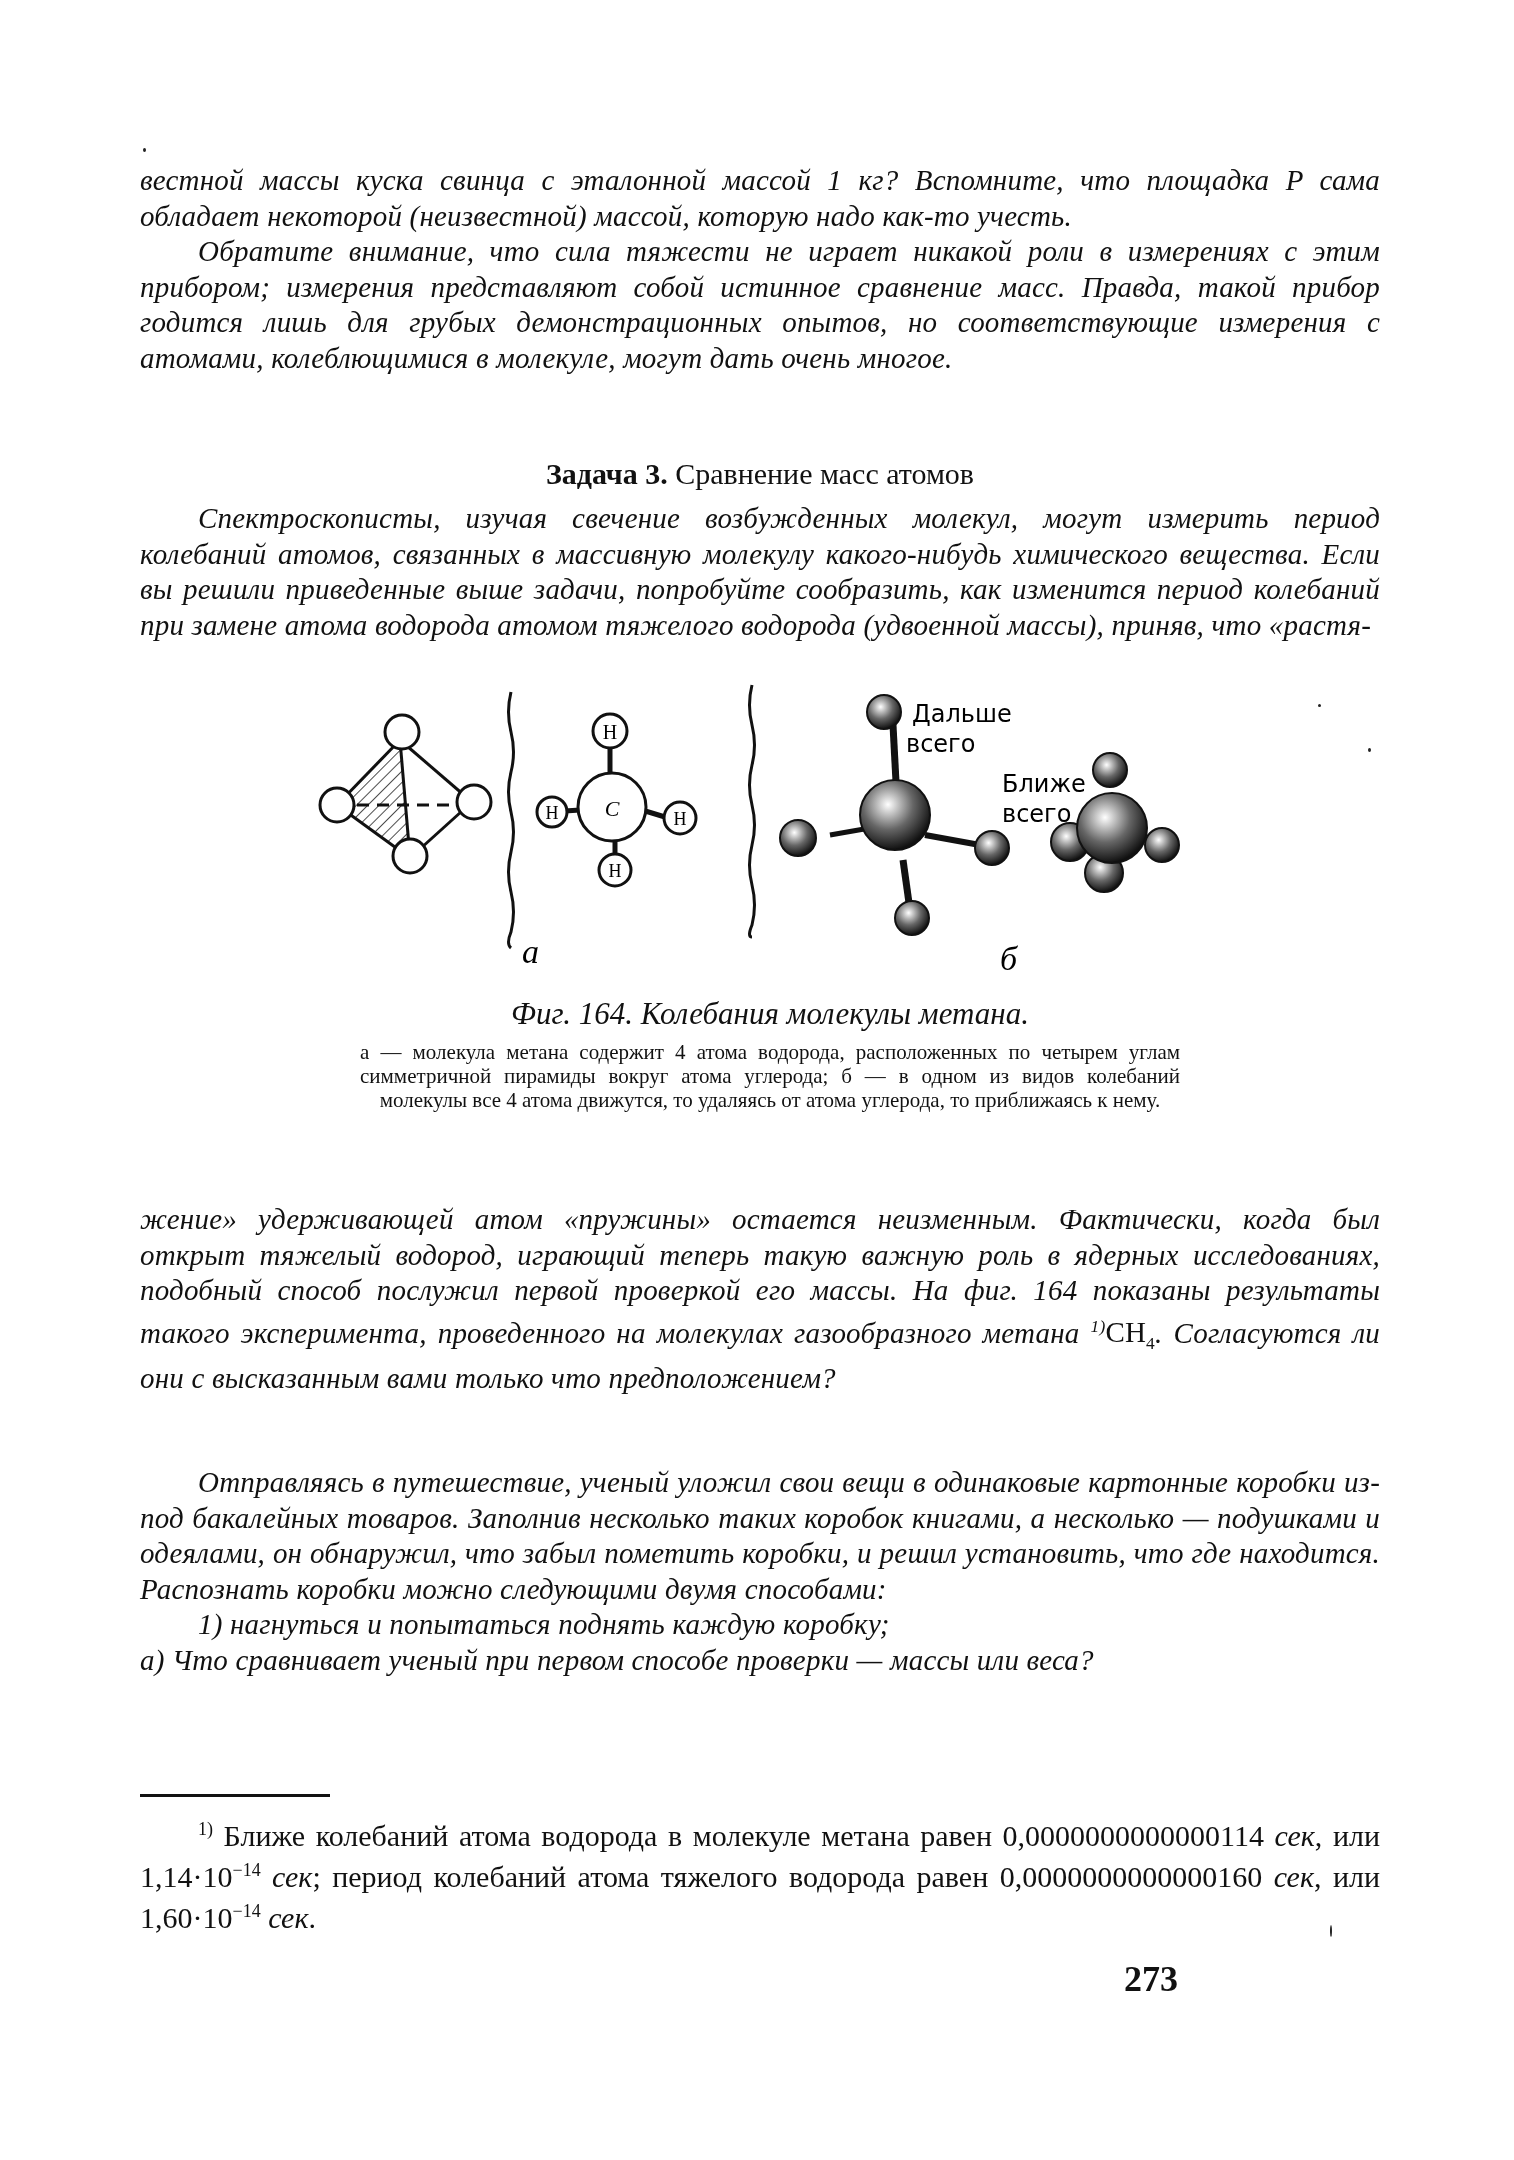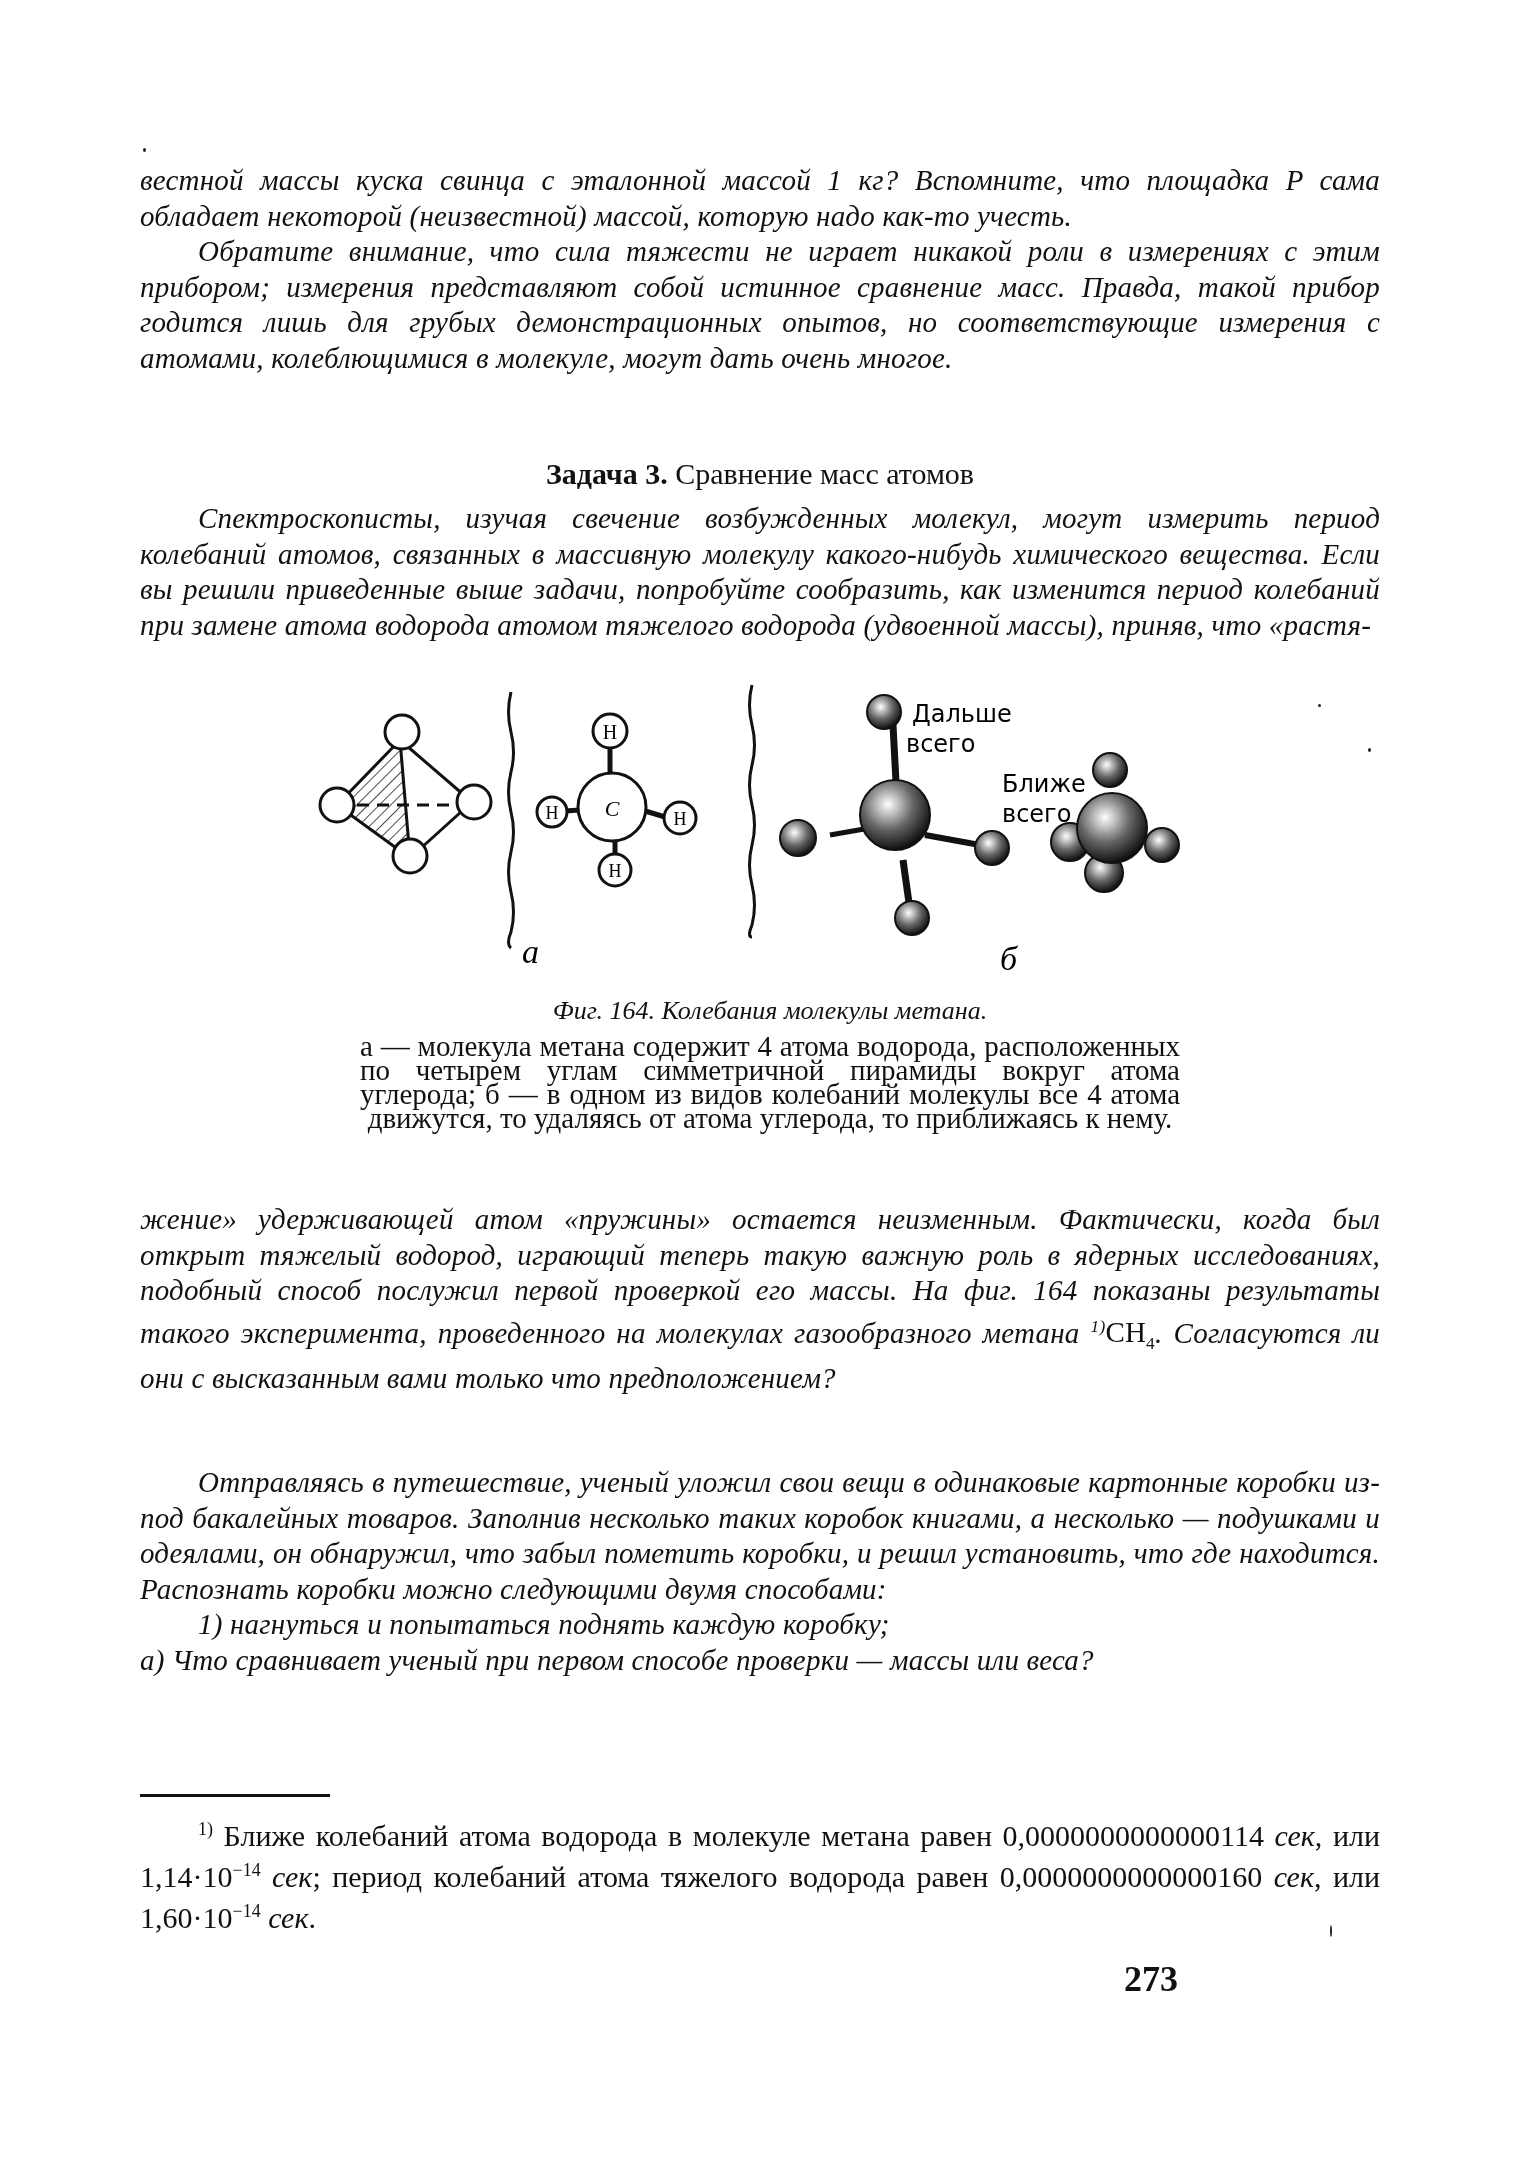--- a/index.html
+++ b/index.html
@@ -6,22 +6,22 @@
   body { width: 1514px; height: 2160px; position: relative; overflow: hidden;
          font-family: "Liberation Serif", "DejaVu Serif", serif; color: #111; }
   .page { position: absolute; left: 0; top: 0; width: 1314px; height: 2160px; }
   .col { position: absolute; left: 140px; width: 1240px; }
   .body-it { font-style: italic; font-size: 29px; line-height: 35.5px; text-align: justify;
              text-align-last: left; letter-spacing: 0.2px; }
   .indent { text-indent: 58px; }
   p { margin: 0; }
   .heading { font-size: 30px; line-height: 36px; font-weight: normal; margin: 0; text-align: center; }
   .heading .num { font-weight: bold; }
-  .caption-title { font-style: italic; font-size: 26px; text-align: center; }
-  .caption-body { font-size: 29px; line-height: 24px; text-align: justify; text-align-last: center; }
+  .caption-title { font-style: italic; font-size: 31px; text-align: center; }
+  .caption-body { font-size: 21px; line-height: 24px; text-align: justify; text-align-last: center; }
   .footnote { font-size: 30px; line-height: 34px; text-align: justify; }
   .fn-rule { position: absolute; left: 140px; width: 190px; height: 3px; background: #111; }
   .page-num { position: absolute; right: 136px; font-weight: bold; font-size: 36px; }
   sup { font-size: 60%; }
   sub { font-size: 60%; }
   .figure { position: absolute; left: 300px; top: 680px; width: 950px; height: 300px; }
   .speck { position: absolute; background: #222; border-radius: 50%; }
 </style>
 </head>
 <body>

